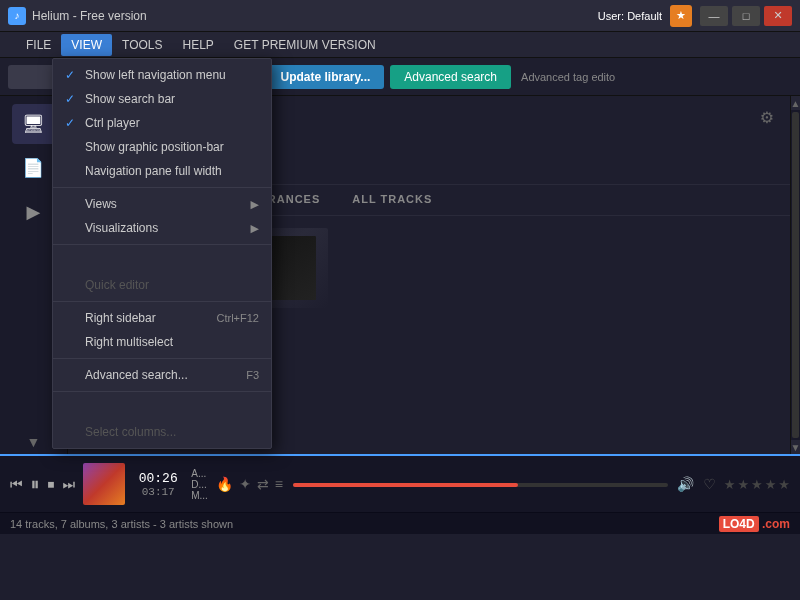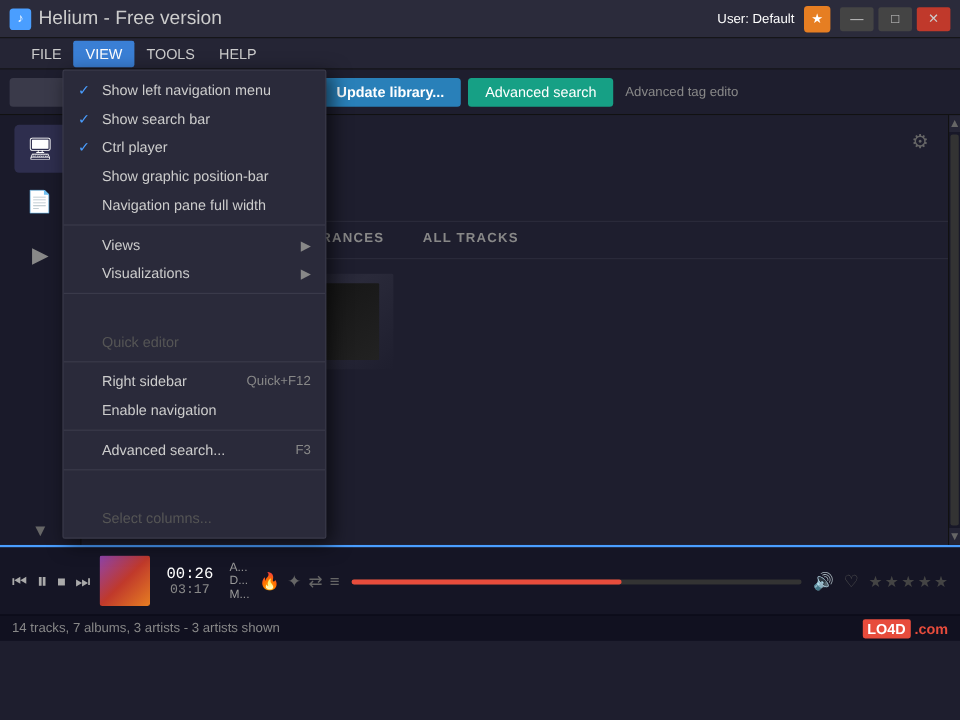--- a/index.html
+++ b/index.html
@@ -25,21 +25,21 @@
     #title-bar .app-icon {
       width: 18px; height: 18px;
       background: #4a9eff;
       border-radius: 3px;
       margin-right: 6px;
       display: flex; align-items: center; justify-content: center;
       font-size: 10px; color: white; font-weight: bold;
     }
     #title-bar .title-text {
       color: #ccc;
-      font-size: 16px;
+      font-size: 12px;
       flex: 1;
     }
     #title-bar .user-info {
       color: #aaa;
       font-size: 11px;
       margin-right: 8px;
     }
     #title-bar .user-info span { color: #fff; }
     #title-bar .win-controls {
       display: flex; gap: 4px;
@@ -364,20 +364,21 @@
     <button class="win-btn">□</button>
     <button class="win-btn close">✕</button>
   </div>
 </div>
 
 <div id="menu-bar">
   <div class="menu-item">FILE</div>
   <div class="menu-item active">VIEW</div>
   <div class="menu-item">TOOLS</div>
   <div class="menu-item">HELP</div>
+  <div class="menu-item">GET PREMIUM VERSION</div>
 </div>
 
 <div id="toolbar">
   <div style="width:110px; height:24px; background:#3a3a4a; border-radius:3px;"></div>
   <button class="tb-btn green">Add files to Library...</button>
   <button class="tb-btn blue">Update library...</button>
   <button class="tb-btn teal">Advanced search</button>
   <span class="tb-right">Advanced tag edito</span>
 </div>
 
@@ -542,26 +543,26 @@
         <span>Quick editor</span>
       </div>
     </div>
   </div>
   <div class="menu-section">
     <div class="drop-item">
       <div class="left-side">
         <span class="check" style="visibility:hidden">✓</span>
         <span>Right sidebar</span>
       </div>
-      <span class="shortcut">Quick+F12</span>
-    </div>
-    <div class="drop-item">
-      <div class="left-side">
-        <span class="check" style="visibility:hidden">✓</span>
-        <span>Enable navigation</span>
+      <span class="shortcut">Ctrl+F12</span>
+    </div>
+    <div class="drop-item">
+      <div class="left-side">
+        <span class="check" style="visibility:hidden">✓</span>
+        <span>Right multiselect</span>
       </div>
     </div>
   </div>
   <div class="menu-section">
     <div class="drop-item">
       <div class="left-side">
         <span class="check" style="visibility:hidden">✓</span>
         <span>Advanced search...</span>
       </div>
       <span class="shortcut">F3</span>

